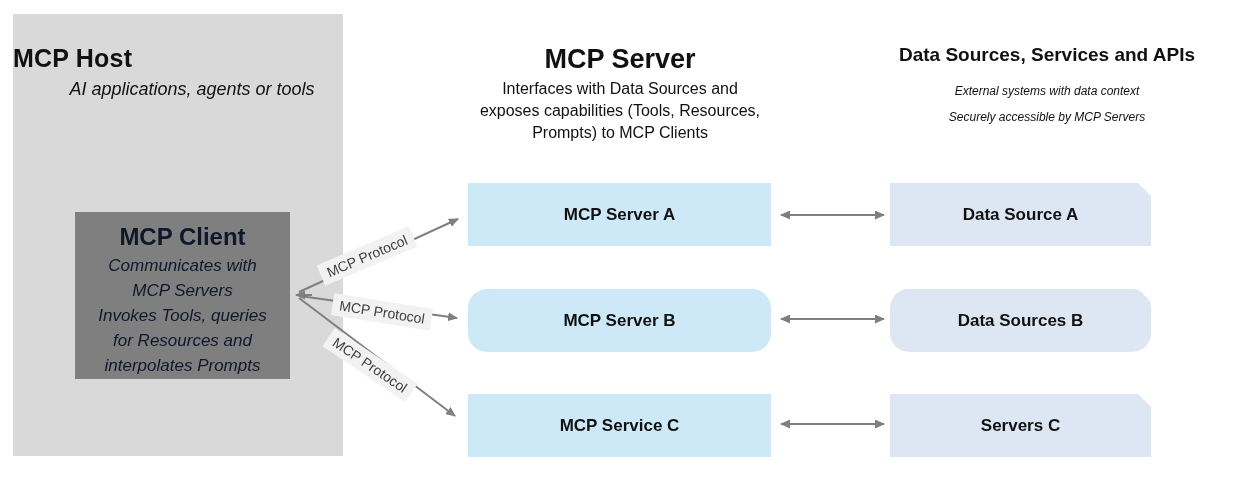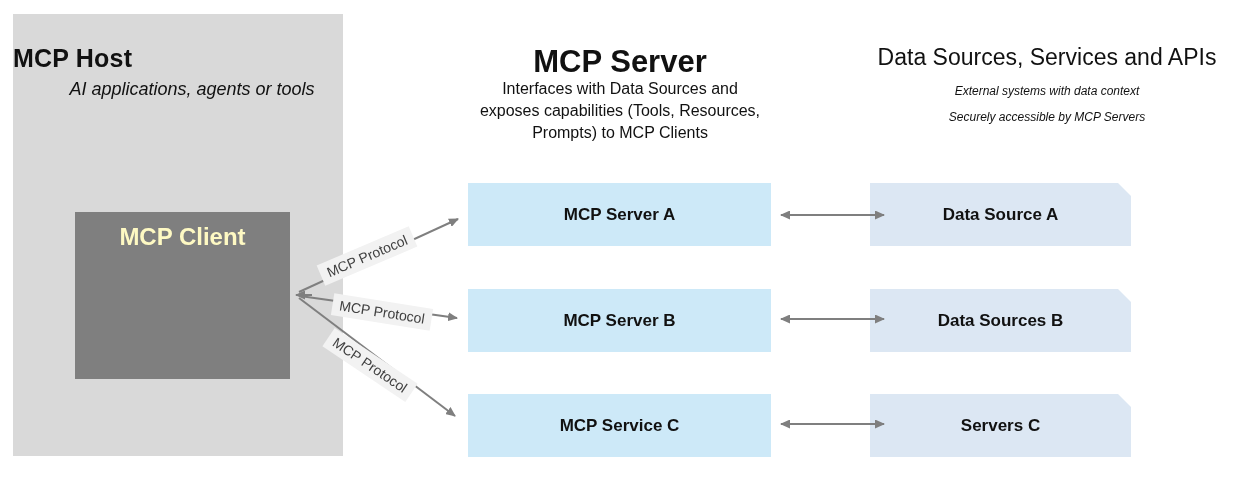--- a/index.html
+++ b/index.html
@@ -17,64 +17,64 @@
   .host-title {
     left: 13px; top: 44px; width: 330px; 
     font-size: 25px; font-weight: bold; letter-spacing: .2px;
   }
   .host-subtitle {
     left: 13px; top: 79px; width: 358px; text-align: center;
     font-size: 18px; font-style: italic;
   }
   .client-box {
     left: 75px; top: 212px; width: 215px; height: 167px;
-    background: var(--client-box-bg, #7f7f7f); color: #fef9c3;
+    background: var(--client-box-bg, #7f7f7f); color: #0f172a;
     text-align: center;
   }
   .client-title { margin-top: 11px; font-size: 24px; font-weight: bold; }
   .client-desc {
     margin-top: 2px; font-size: 17px; font-style: italic; line-height: 25px;
     white-space: pre-line;
   }
 
   
   .col-header { text-align: center; }
   .server-header-title {
     left: 455px; top: 44px; width: 330px;
-    font-size: 31px; font-weight: bold;
+    font-size: 27px; font-weight: bold;
   }
   .server-header-sub {
     left: 440px; top: 78px; width: 360px;
     font-size: 16px; line-height: 22px; white-space: pre-line;
   }
   .data-header-title {
     left: 862px; top: 44px; width: 370px;
-    font-size: 23px; font-weight: normal;
+    font-size: 19px; font-weight: bold;
   }
   .data-header-sub {
     left: 862px; top: 78px; width: 370px;
     font-size: 12px; font-style: italic; line-height: 26px; white-space: pre-line;
   }
 
   
   .node {
     display: flex; align-items: center; justify-content: center;
     font-size: 17px; font-weight: 600;
   }
   .server-box {
     left: 468px; width: 303px; height: 63px;
     background: var(--server-box-bg, #cde9f8);
   }
   .data-box {
-    left: 870px; width: 261px; height: 63px;
+    left: 890px; width: 261px; height: 63px;
     background: var(--data-box-bg, #dce7f3);
     clip-path: polygon(0 0, calc(100% - 13px) 0, 100% 13px, 100% 100%, 0 100%);
   }
   .row-a { top: 183px; }
-  .row-b { top: 289px; }
+  .row-b { top: 289px; border-radius: 19px; }
   .row-c { top: 394px; }
 
   
   .proto-label {
     background: var(--protocol-label-bg, #f2f2f2); color: #404040;
     font-size: 14px; padding: 3px 7px; white-space: nowrap;
   }
   .proto-1 { left: 317px; top: 245px; transform: rotate(-23deg); }
   .proto-2 { left: 332px; top: 301px; transform: rotate(9deg); }
   .proto-3 { left: 320px; top: 354px; transform: rotate(34deg); }
@@ -83,20 +83,25 @@
 </style>
 </head>
 <body>
 
 <div class="abs host-panel"></div>
 <div class="abs host-title">MCP Host</div>
 <div class="abs host-subtitle">AI applications, agents or tools</div>
 
 <div class="abs client-box">
   <div class="client-title">MCP Client</div>
+  <div class="client-desc">Communicates with
+MCP Servers
+Invokes Tools, queries
+for Resources and
+interpolates Prompts</div>
 </div>
 
 <div class="abs col-header server-header-title">MCP Server</div>
 <div class="abs col-header server-header-sub">Interfaces with Data Sources and
 exposes capabilities (Tools, Resources,
 Prompts) to MCP Clients</div>
 
 <div class="abs col-header data-header-title">Data Sources, Services and APIs</div>
 <div class="abs col-header data-header-sub">External systems with data context
 Securely accessible by MCP Servers</div>

